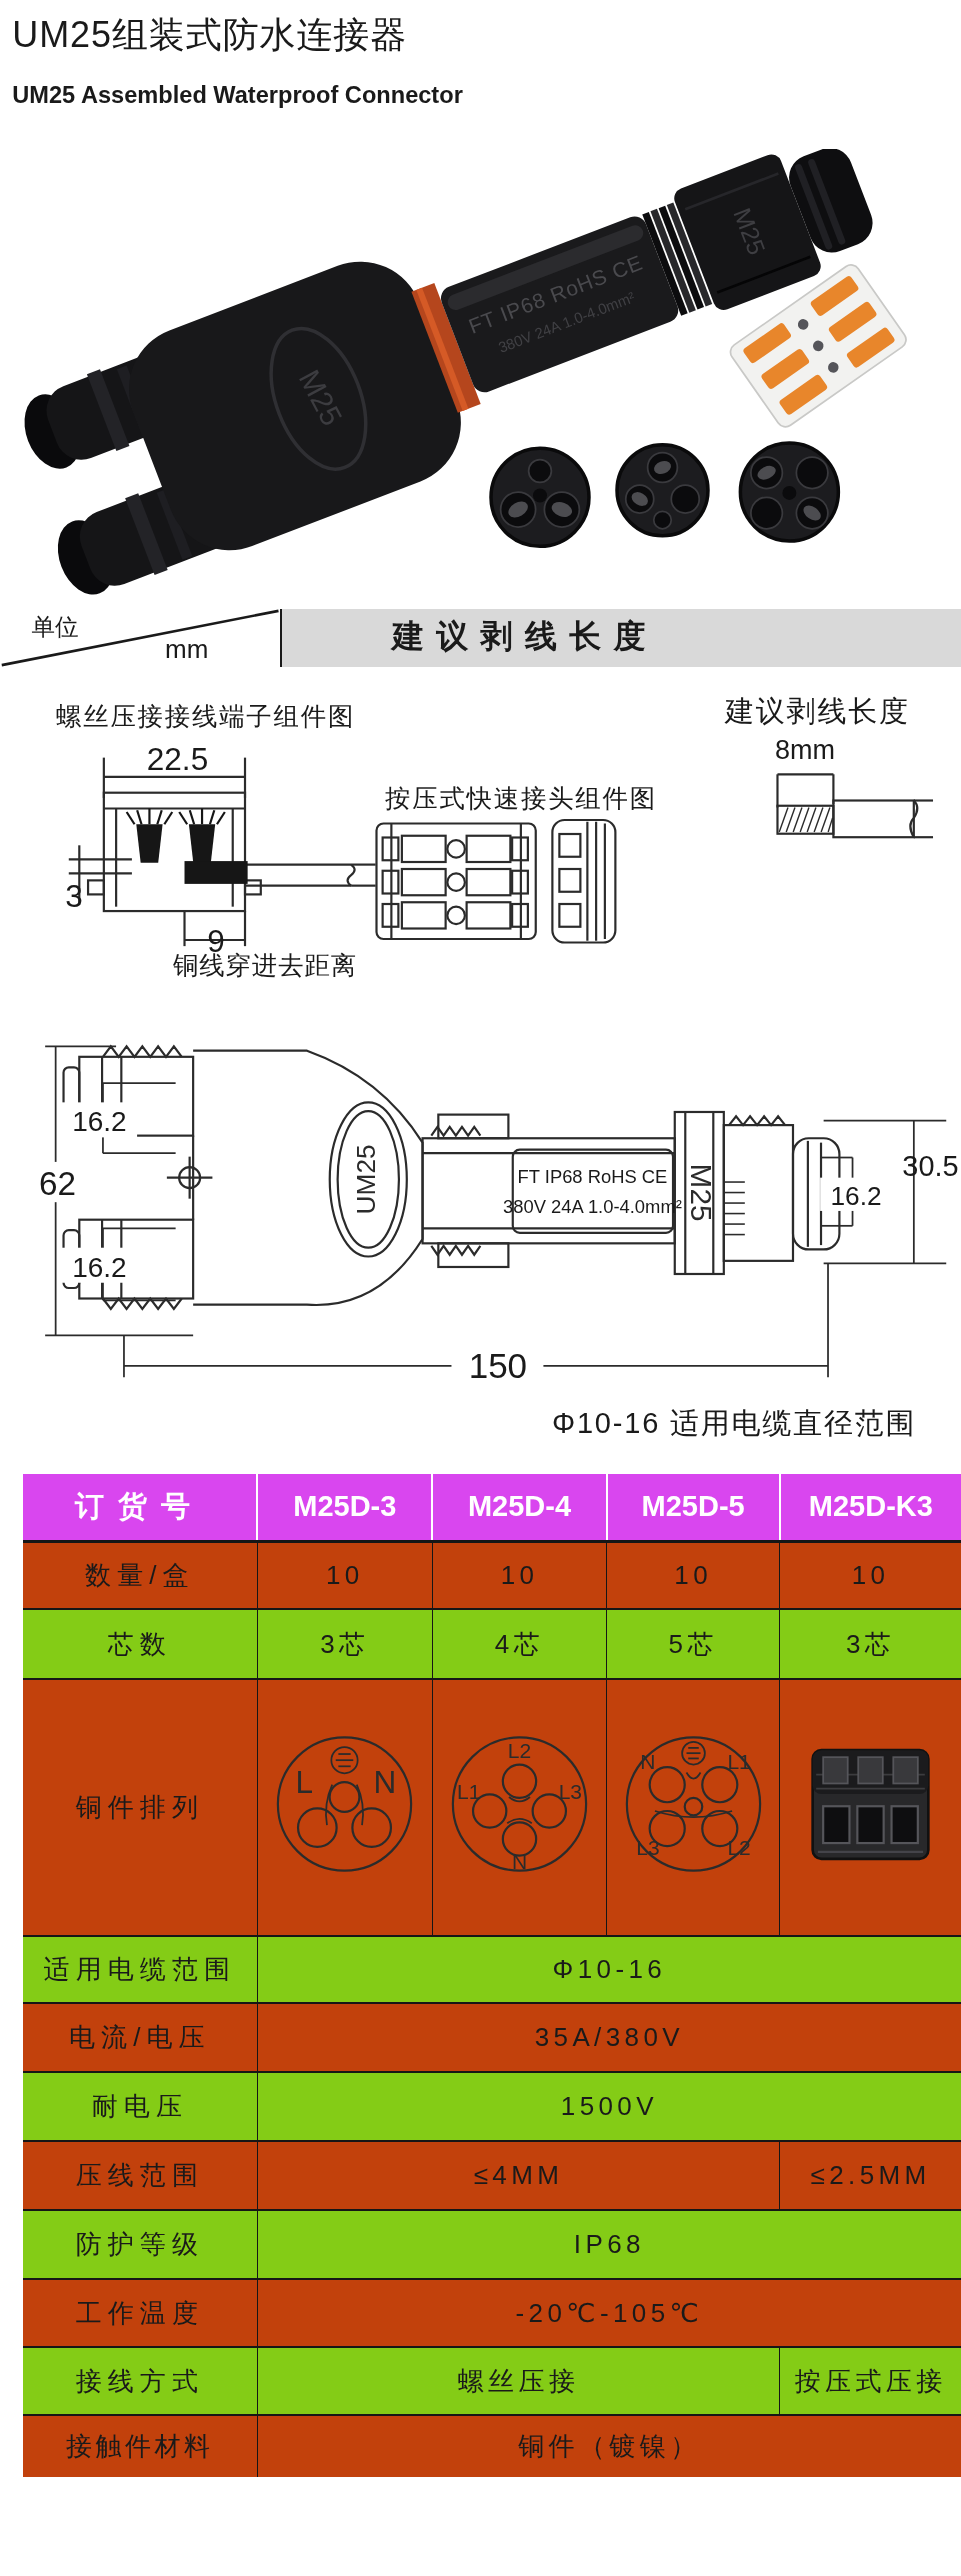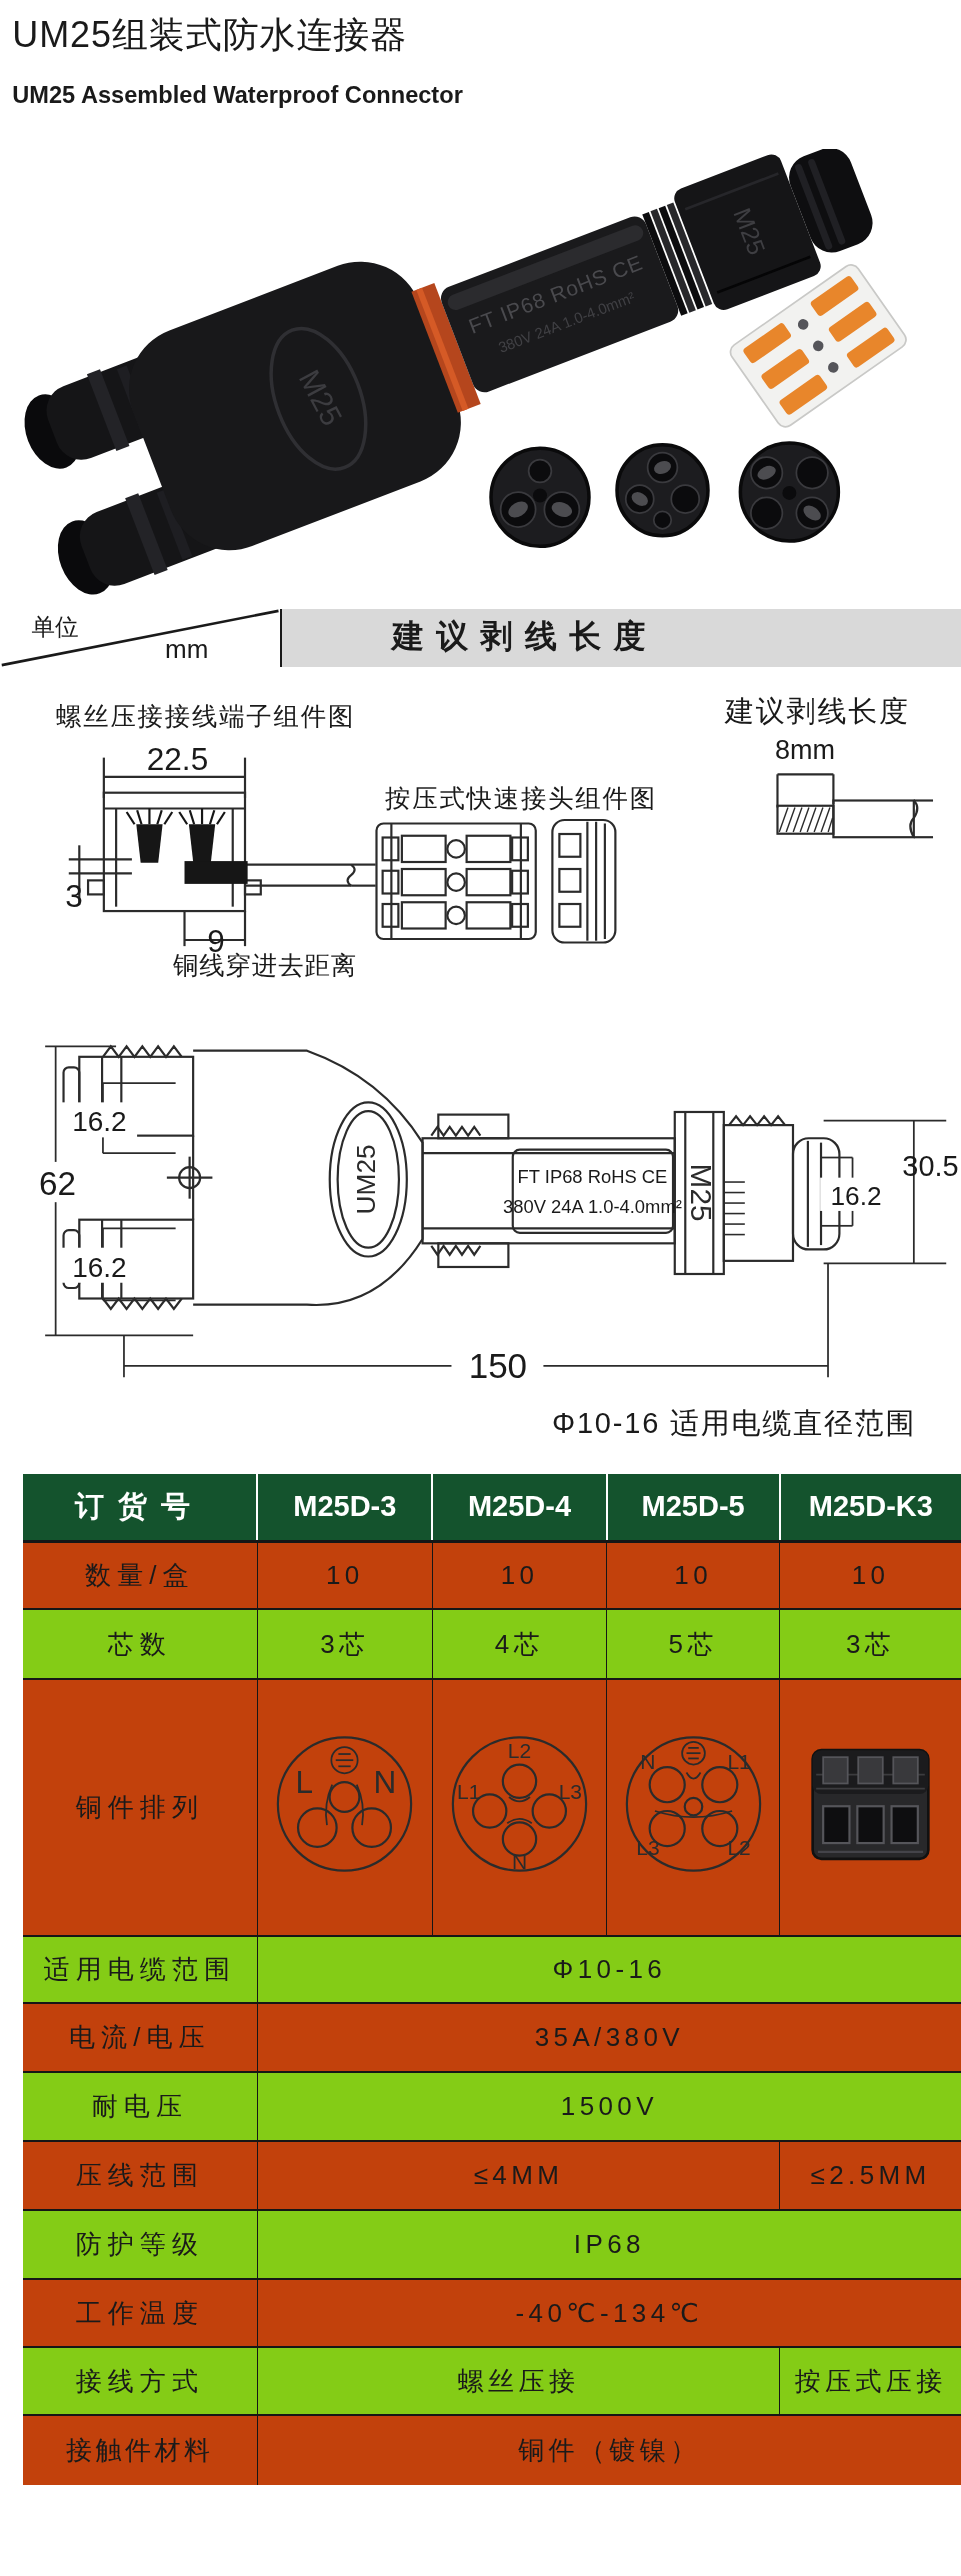--- a/index.html
+++ b/index.html
@@ -17,21 +17,21 @@
   
   .lbl-screw{left:56px;top:700px;font-size:25.4px;letter-spacing:1.8px;}
   .lbl-push{left:385px;top:782px;font-size:25.4px;letter-spacing:1.8px;}
   .lbl-strip{left:725px;top:692px;font-size:29px;letter-spacing:1.8px;}
   .lbl-8mm{left:775px;top:735px;font-size:27px;}
   .lbl-wire{left:173px;top:949px;font-size:25.4px;letter-spacing:0.9px;}
   .lbl-phi{left:552px;top:1404px;font-size:29px;letter-spacing:1.8px;}
   
   table.spec{position:absolute;left:23px;top:1474px;width:938px;border-collapse:collapse;table-layout:fixed;}
   table.spec td,table.spec th{padding:0;text-align:center;vertical-align:middle;overflow:hidden;}
-  tr.head th{background:#14532d;color:#ffffff;font-size:29px;font-weight:700;border-bottom:3.5px solid #161616;}
+  tr.head th{background:#d946ef;color:#ffffff;font-size:29px;font-weight:700;border-bottom:3.5px solid #161616;}
   tr.head th + th{border-left:2.6px solid #ffffff;}
   tr.head th:first-child{letter-spacing:14px;}
   table.spec td{border-top:2.6px solid #161616;font-size:26px;}
   tr.last td{border-bottom:2.6px solid #161616;}
   td.lab{font-size:27px;letter-spacing:6.1px;border-right:1.8px solid #161616;}
   td.vdiv{border-right:1.8px solid #161616;}
   td.val{letter-spacing:4.4px;}
   tr.gray td{background:#84cc16;}
   tr.white td{background:#c2410c;}
   svg text{font-family:"Liberation Sans","DejaVu Sans",sans-serif;}
@@ -467,28 +467,28 @@
       <td class="lab">压线范围</td>
       <td class="val vdiv" colspan="3">≤4MM</td>
       <td class="val">≤2.5MM</td>
     </tr>
     <tr class="gray" style="height:69px">
       <td class="lab">防护等级</td>
       <td class="val" colspan="4">IP68</td>
     </tr>
     <tr class="white" style="height:68px">
       <td class="lab">工作温度</td>
-      <td class="val" colspan="4">-40℃-134℃</td>
+      <td class="val" colspan="4">-20℃-105℃</td>
     </tr>
     <tr class="gray" style="height:68px">
       <td class="lab">接线方式</td>
       <td class="val vdiv" colspan="3">螺丝压接</td>
       <td class="val">按压式压接</td>
     </tr>
-    <tr class="white" style="height:70px">
+    <tr class="white" style="height:62px">
       <td class="lab" style="letter-spacing:3.5px">接触件材料</td>
       <td class="val" colspan="4">铜件（镀镍）</td>
     </tr>
   </tbody>
     </table>
 
 </div>
 
 
 </body></html>

